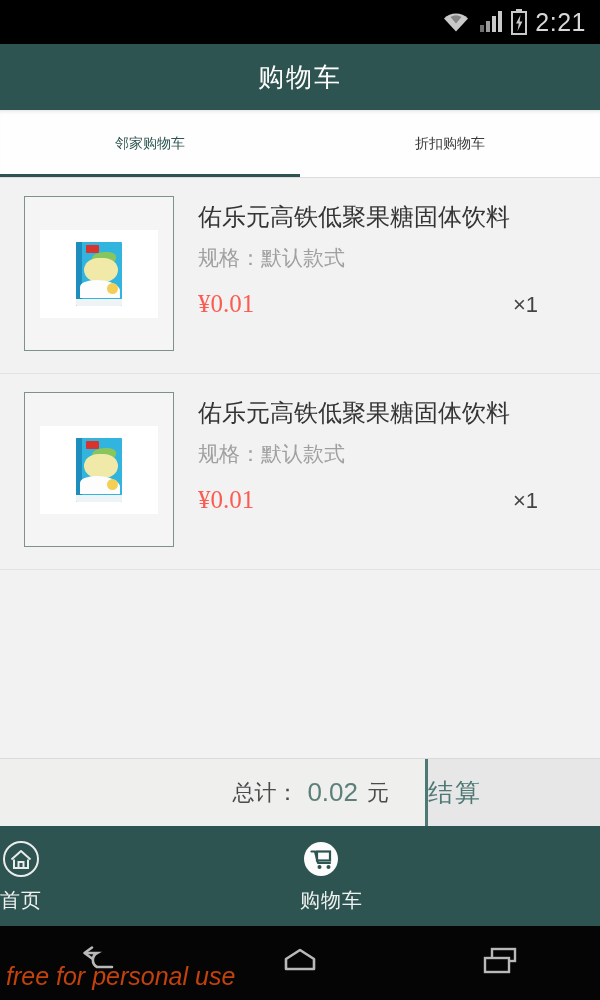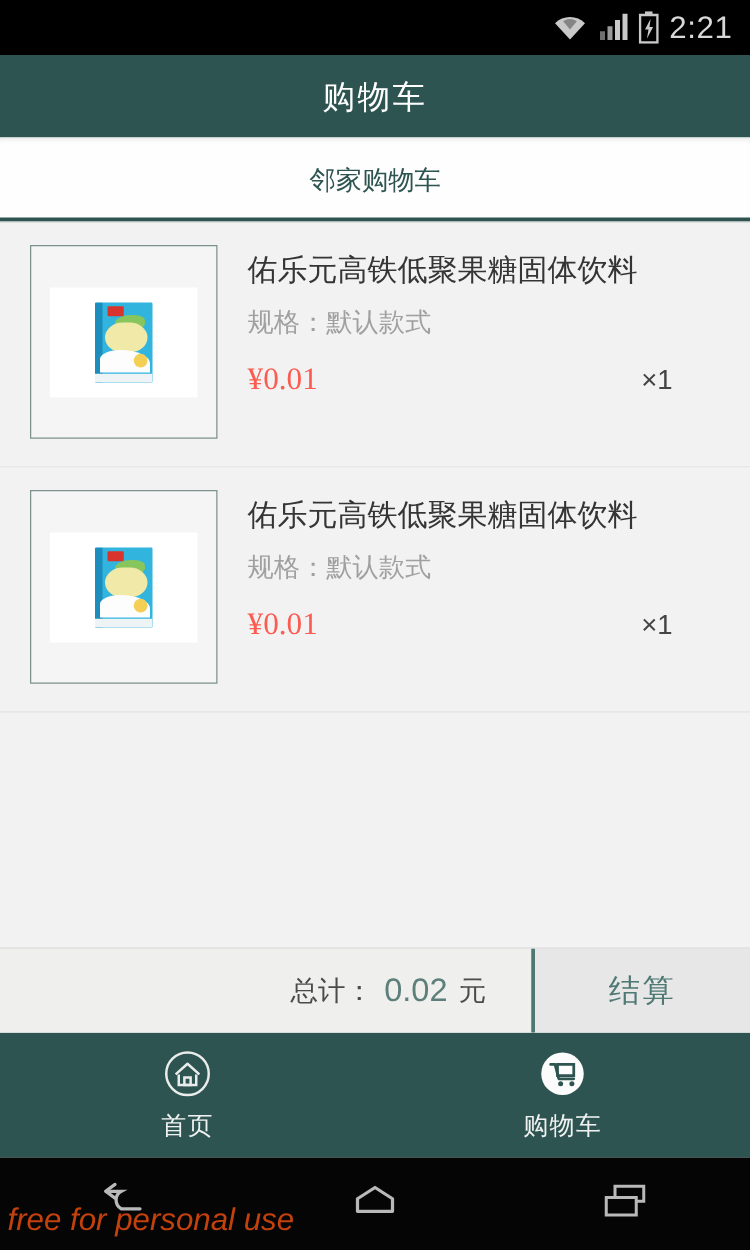--- a/index.html
+++ b/index.html
@@ -27,21 +27,21 @@
   }
   .titlebar .t { color:#fff; font-size:26px; letter-spacing:2px; }
 
   
   .tabbar {
     flex:0 0 68px; background:#fefefe; display:flex; position:relative;
     box-shadow:inset 0 4px 5px -4px rgba(0,0,0,.18);
   }
   .tab {
     flex:1 1 50%; display:flex; align-items:center; justify-content:center;
-    font-size:21px; position:relative; cursor:pointer;
+    font-size:14px; position:relative; cursor:pointer;
   }
   .tab.active { color:#2d5450; }
   .tab.inactive { color:#3a3a3a; }
   .tab.active:after {
     content:""; position:absolute; left:0; right:0; bottom:0; height:4px;
     background:#2d5450;
   }
   .tabbar:after {
     content:""; position:absolute; left:0; right:0; bottom:0; height:1px;
     background:#dcdcdc;
@@ -90,28 +90,28 @@
     border-top:1px solid #d9dad9; position:relative;
   }
   .totals {
     flex:1 1 auto; display:flex; align-items:center; justify-content:flex-end;
     padding-right:36px; gap:9px; background:#efefee;
   }
   .tlabel { font-size:22px; color:#4b4b4b; }
   .tval { font-size:26px; color:#5c7f79; }
   .tunit { font-size:22px; color:#4b4b4b; }
   .checkout {
-    flex:0 0 175px; display:flex; align-items:center; justify-content:center;
+    flex:0 0 175px; display:flex; align-items:center; justify-content:flex-start;
     background:#e6e7e6; border-left:3px solid #4e7873;
     font-size:25px; color:#4e7873; letter-spacing:2px; cursor:pointer;
   }
 
   
   .bottomnav { flex:0 0 100px; background:#2d5450; display:flex; }
-  .nav { flex:1 1 33.33%; display:flex; flex-direction:column; align-items:center; justify-content:center; gap:7px; cursor:pointer; }
+  .nav { flex:1 1 33.33%; display:flex; flex-direction:column; align-items:flex-start; justify-content:center; gap:7px; cursor:pointer; }
   .nav .lbl { font-size:20px; color:#f0f2f1; letter-spacing:1px; }
   .nav .ic { width:42px; height:42px; }
 
   
   .sysnav { flex:0 0 74px; background:#050505; display:flex; align-items:center; justify-content:space-around; position:relative; }
   .sysnav .btn { width:60px; height:50px; display:flex; align-items:center; justify-content:center; cursor:pointer; }
   .watermark {
     position:absolute; left:6px; top:50%; transform:translateY(-1px);
     font-size:25px; color:#c2410c; white-space:nowrap; pointer-events:none;font-style:italic;
   }
@@ -148,20 +148,23 @@
   </div>
 
   <div class="titlebar">
     <span class="t">购物车</span>
   </div>
 
   <div class="tabbar">
     <div class="tab active">
       <span>邻家购物车</span>
     </div>
+    <div class="tab inactive">
+      <span>折扣购物车</span>
+    </div>
   </div>
 
   <div class="list">
 
     <div class="row">
       <div class="thumb">
         <div class="thumb-inner">
           <div class="pkg">
             <div class="spine"></div>
               <div class="redtag"></div>

